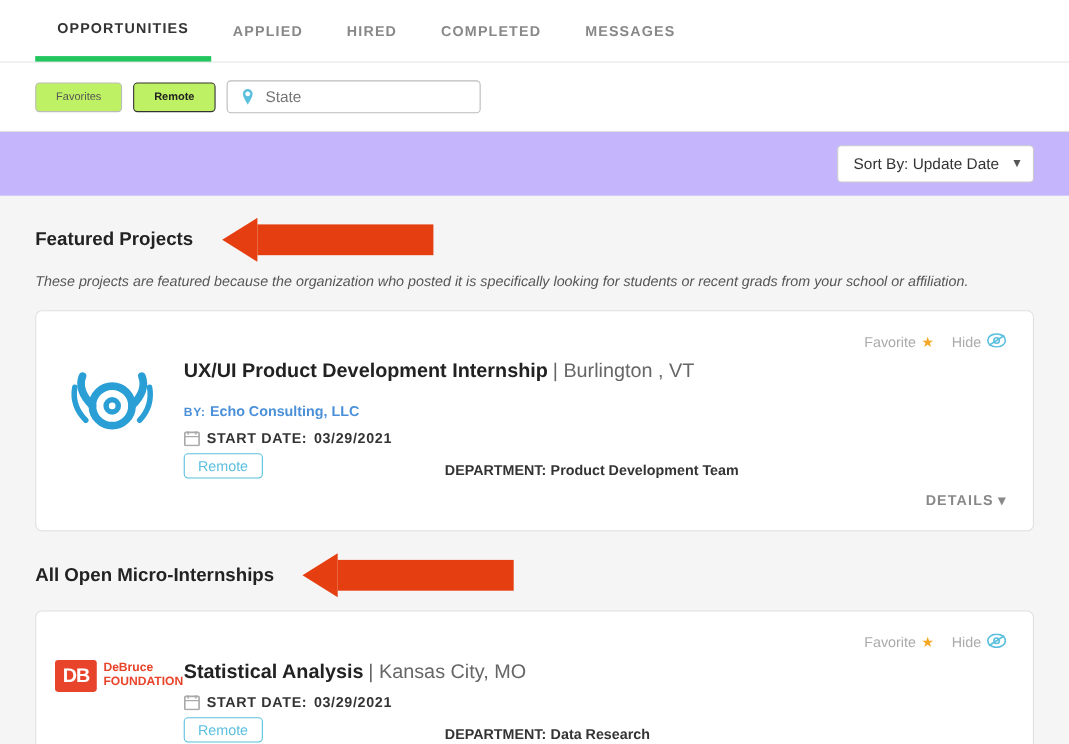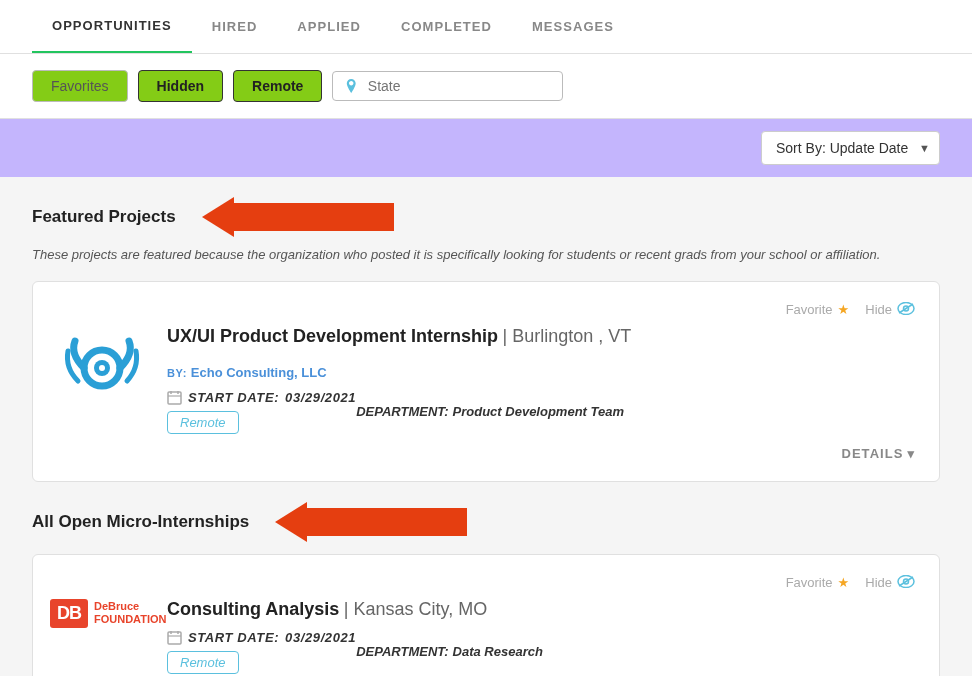--- a/index.html
+++ b/index.html
@@ -1,25 +1,25 @@
 <!DOCTYPE html>
 <html><head>
   <meta charset="utf-8">
   <style>
     * { box-sizing: border-box; margin: 0; padding: 0; }
     body { font-family: -apple-system, BlinkMacSystemFont, 'Segoe UI', Arial, sans-serif; background: #f5f5f5; color: #333; }
 
     
     .top-nav { background: #fff; border-bottom: 1px solid #e0e0e0; display: flex; align-items: center; padding: 0 32px; }
     .top-nav a { display: inline-block; padding: 18px 20px; font-size: 13px; font-weight: 600; letter-spacing: 0.08em; color: #888; text-decoration: none; text-transform: uppercase; }
-    .top-nav a.active { color: #333; border-bottom: 2px solid #22c55e; }
+    .top-nav a.active { color: #333; border-bottom: 5px solid #22c55e; }
 
     
     .filter-bar { background: #fff; padding: 16px 32px; border-bottom: 1px solid #e0e0e0; display: flex; align-items: center; gap: 10px; }
-    .filter-btn { padding: 7px 18px; border: 1.5px solid #bbb; border-radius: 4px; background: #84cc16; font-size: 14px; cursor: pointer; color: #555; }
+    .filter-btn { padding: 7px 18px; border: 1.5px solid #bbb; border-radius: 4px; background: #bef264; font-size: 10px; cursor: pointer; color: #555; }
     .filter-btn.active { border-color: #333; color: #222; font-weight: 600; }
     .state-input-wrap { display: flex; align-items: center; border: 1.5px solid #bbb; border-radius: 4px; padding: 6px 12px; background: #fff; gap: 10px; min-width: 170px; }
     .state-input-wrap input { border: none; outline: none; font-size: 14px; color: #999; width: 100%; }
 
     
     .sort-bar { background: #c4b5fd; padding: 12px 32px; display: flex; justify-content: flex-end; }
     .sort-select { padding: 8px 14px; border: 1.5px solid #ccc; border-radius: 4px; background: #fff; font-size: 14px; color: #333; cursor: pointer; appearance: none; -webkit-appearance: none; padding-right: 30px; }
     .sort-select-wrap { position: relative; display: inline-block; }
     .sort-select-wrap::after { content: '▼'; position: absolute; right: 10px; top: 50%; transform: translateY(-50%); font-size: 11px; color: #555; pointer-events: none; }
 
@@ -41,21 +41,21 @@
     .card-action .star { color: #f5a623; }
     .card-action .eye { color: #5bc0de; }
 
     .card-body { display: flex; gap: 20px; align-items: flex-start; }
     .card-logo { width: 90px; flex-shrink: 0; display: flex; align-items: center; justify-content: center; }
     .card-info { flex: 1; }
     .card-title { font-size: 18px; font-weight: 700; color: #222; display: inline; }
     .card-location { font-size: 18px; color: #666; display: inline; }
     .card-company { font-size: 13px; color: #555; margin-top: 18px; }
     .card-company span { font-weight: 700; color: #4a90d9; }
-    .card-meta { display: flex; margin-top: 10px; align-items: center; font-style: italic; }
+    .card-meta { display: flex; gap: 48px; margin-top: 10px; align-items: flex-end; }
     .card-dept { font-size: 12px; color: #888; text-transform: uppercase; letter-spacing: 0.05em; }
     .card-dept span { font-weight: 700; color: #333; font-size: 13px; text-transform: none; letter-spacing: 0; }
     .card-date { display: flex; align-items: center; gap: 6px; font-size: 12px; color: #888; text-transform: uppercase; letter-spacing: 0.05em; }
     .card-date span { font-weight: 700; color: #333; font-size: 13px; }
     .remote-badge { border: 1.5px solid #5bc0de; color: #5bc0de; border-radius: 4px; padding: 3px 12px; font-size: 13px; display: inline-block; margin-top: 6px; }
     .card-footer { display: flex; justify-content: flex-end; align-items: center; margin-top: 12px; }
     .details-btn { font-size: 13px; font-weight: 600; color: #888; letter-spacing: 0.08em; text-transform: uppercase; cursor: pointer; display: flex; align-items: center; gap: 4px; }
 
     
     .db-logo { display: flex; align-items: center; gap: 6px; }
@@ -64,29 +64,28 @@
 
     .section-row { display: flex; align-items: center; gap: 8px; margin-bottom: 8px; }
 
     .label-by { font-size: 11px; color: #888; text-transform: uppercase; letter-spacing: 0.06em; }
   </style>
 </head>
 <body>
 
 <nav class="top-nav">
   <a href="#" class="active">Opportunities</a>
+  <a href="#">Applied</a>
   <a href="#">Hired</a>
-  <a href="#">Applied</a>
   <a href="#">Completed</a>
   <a href="#">Messages</a>
 </nav>
 
 <div class="filter-bar">
   <button class="filter-btn">Favorites</button>
-  <button class="filter-btn active">Hidden</button>
   <button class="filter-btn active">Remote</button>
   <div class="state-input-wrap">
     <svg width="14" height="16" viewBox="0 0 14 16">
       <path d="M7 0C4.24 0 2 2.24 2 5c0 3.75 5 11 5 11s5-7.25 5-11c0-2.76-2.24-5-5-5zm0 7.5C5.62 7.5 4.5 6.38 4.5 5S5.62 2.5 7 2.5 9.5 3.62 9.5 5 8.38 7.5 7 7.5z" fill="#5bc0de"></path>
     </svg>
     <input type="text" placeholder="State" style="">
   </div>
 </div>
 
 <div class="sort-bar">
@@ -210,21 +209,21 @@
     </div>
     <div class="card-body">
       <div class="card-logo">
         <div class="db-logo">
           <div class="db-badge">DB</div>
           <div class="db-text">DeBruce<br>FOUNDATION</div>
         </div>
       </div>
       <div class="card-info">
         <div>
-          <span class="card-title">Consulting Analysis</span>
+          <span class="card-title">Statistical Analysis</span>
           <span class="card-location">| Kansas City, MO</span>
         </div>
         <div class="card-meta">
           <div>
             <div class="card-date">
               <svg width="15" height="15" viewBox="0 0 15 15">
                 <rect x="1" y="2" width="13" height="12" rx="1" fill="none" stroke="#aaa" stroke-width="1.5"></rect>
                 <line x1="1" y1="6" x2="14" y2="6" stroke="#aaa" stroke-width="1.2"></line>
                 <line x1="4" y1="1" x2="4" y2="4" stroke="#aaa" stroke-width="1.5"></line>
                 <line x1="11" y1="1" x2="11" y2="4" stroke="#aaa" stroke-width="1.5"></line>

